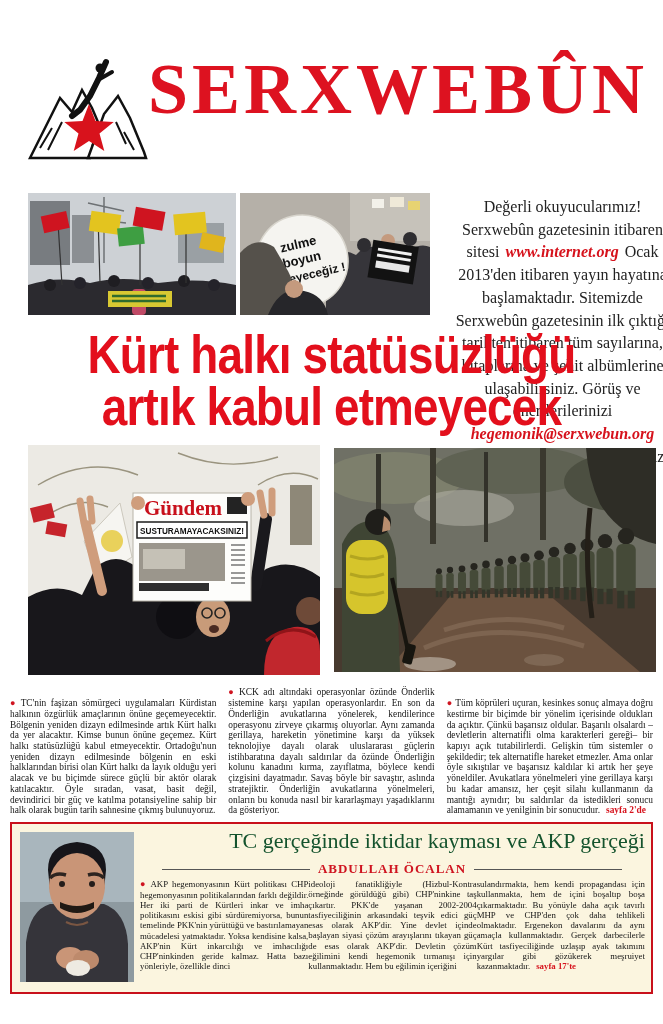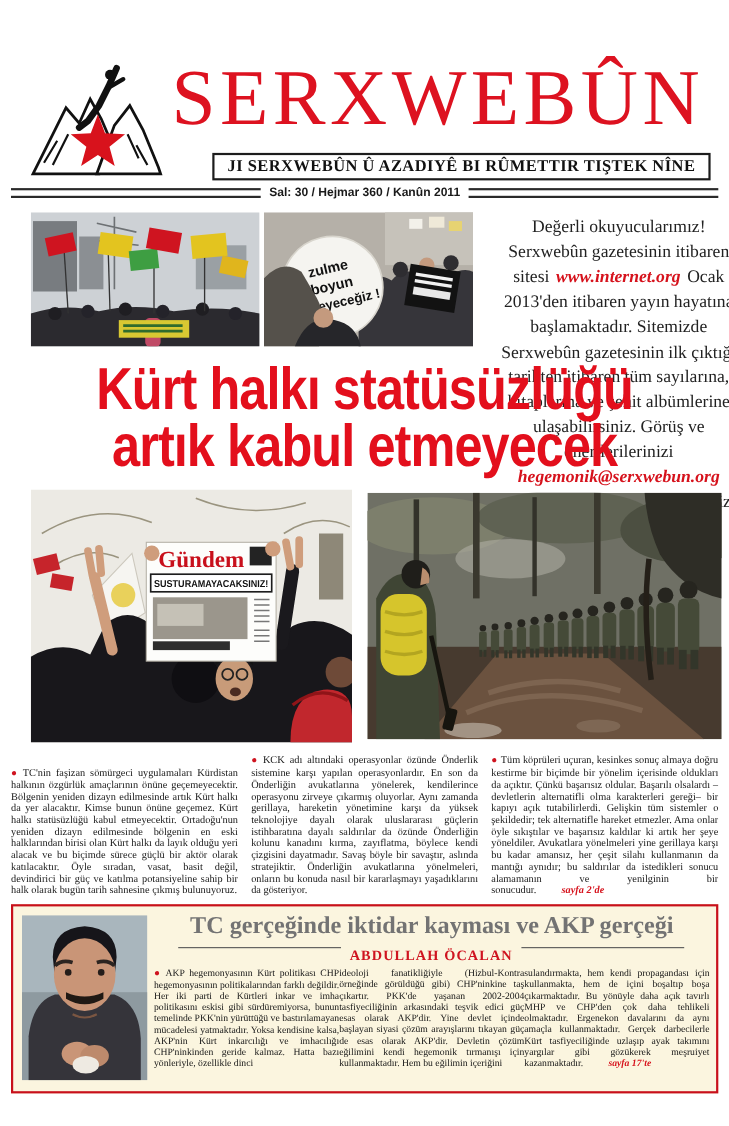--- a/index.html
+++ b/index.html
@@ -2,21 +2,21 @@
 <html><head>
 <meta charset="utf-8">
 <style>
   html,body{margin:0;padding:0;background:#ffffff;}
   .page{position:relative;width:663px;height:1024px;background:#fff;overflow:hidden;
         font-family:"Liberation Serif", serif;color:#111;}
 
   
   .logo{position:absolute;left:26px;top:52px;width:124px;height:114px;}
   .mast-title{position:absolute;left:148px;top:50px;width:500px;text-align:center;
-      font-family:"Liberation Serif", serif;font-weight:normal;font-size:72px;line-height:1.1;
+      font-family:"Liberation Serif", serif;font-weight:bold;font-size:72px;line-height:1.1;
       letter-spacing:4px;color:#dd1220;}
   .tagline{position:absolute;left:193px;top:139px;width:449px;border:2px solid #1c1c1c;
       text-align:center;font-size:15px;font-weight:bold;letter-spacing:.4px;padding:2px 0;color:#111;}
   .dateline{position:absolute;left:10px;top:169px;width:643px;display:flex;align-items:center;gap:8px;}
   .dline{flex:1;height:5px;border-top:2px solid #2a2a2a;border-bottom:2px solid #2a2a2a;}
   .dtext{font-family:"Liberation Sans", sans-serif;font-weight:bold;font-size:11px;white-space:nowrap;color:#1a1a1a;}
 
   
   .photo1{position:absolute;left:28px;top:193px;width:208px;height:122px;}
   .photo2{position:absolute;left:240px;top:193px;width:190px;height:122px;}
@@ -31,29 +31,29 @@
       letter-spacing:-1px;color:#e30f1c;transform:scaleX(.85);transform-origin:50% 0;}
 
   
   .photo3{position:absolute;left:28px;top:445px;width:292px;height:230px;}
   .photo4{position:absolute;left:334px;top:448px;width:322px;height:224px;}
 
   
   .lead{position:absolute;left:10px;top:684px;width:643px;height:132px;display:flex;gap:12px;overflow:hidden;align-items:flex-end;}
   .lead .col{flex:1;text-align:justify;font-size:9.4px;line-height:1.14;color:#151515;}
   .bullet{color:#cf1420;font-size:9px;margin-right:3px;}
-  .pref{color:#d6121c;font-weight:bold;margin-left:23px;white-space:nowrap;font-style:italic;}
+  .pref{color:#d6121c;font-weight:bold;margin-left:6px;white-space:nowrap;}
 
   
   .feature{position:absolute;left:10px;top:822px;width:639px;height:168px;background:#fbf5df;
       border:2px solid #c8101b;}
   .fphoto{position:absolute;left:8px;top:8px;width:114px;height:150px;}
-  .ftitle{position:absolute;left:128px;top:4px;width:505px;text-align:center;
-      font-size:22px;font-weight:bold;color:#737373;line-height:1.2;}
-  .fbyline{position:absolute;left:150px;top:37px;width:460px;display:flex;gap:8px;}
+  .ftitle{position:absolute;left:128px;top:4px;width:505px;text-align:right;
+      font-size:22px;font-weight:normal;color:#14532d;line-height:1.2;}
+  .fbyline{position:absolute;left:150px;top:37px;width:460px;display:flex;align-items:center;gap:8px;}
   .frule{flex:1;border-top:1.5px solid #555;}
   .fauthor{font-size:13px;font-weight:bold;letter-spacing:1px;color:#cf1420;white-space:nowrap;}
   .fcols{position:absolute;left:128px;top:55px;width:505px;height:108px;display:flex;overflow:hidden;}
   .fcols .col{flex:1;text-align:justify;font-size:8.8px;line-height:1.17;color:#151515;}
 </style>
 </head>
 <body>
 
 <div class="page">
 
@@ -61,27 +61,21 @@
     <path d="M4,106 L24,66 L34,46 L46,60 L56,38 L66,56 L72,70 L64,106 Z" fill="#fff" stroke="#111" stroke-width="2.5"></path>
     <path d="M62,106 L78,62 L92,44 L104,66 L118,100 L120,106 Z" fill="#fff" stroke="#111" stroke-width="2.5"></path>
     <path d="M14,96 L26,76 M22,98 L36,70 M98,80 L108,98 M90,70 L100,92" stroke="#111" stroke-width="2"></path>
     <polygon points="63,52 69.5,69.1 87.7,70 73.5,81.4 78.3,99 63,89 47.7,99 52.5,81.4 38.3,70 56.5,69.1" fill="#d8121c"></polygon>
     <circle cx="74" cy="16" r="4.5" fill="#111"></circle>
     <path d="M80,10 L73,26 L64,44 L54,58 L46,64" fill="none" stroke="#111" stroke-width="6" stroke-linecap="round"></path>
     <path d="M72,28 L86,20" stroke="#111" stroke-width="4" stroke-linecap="round"></path>
   </svg>
 
   <div class="mast-title">SERXWEBÛN</div>
-  <div class="tagline">JI SERXWEBÛN Û AZADIYÊ BI RÛMETTIR TIŞTEK NÎNE</div>
-
-  <div class="dateline">
-    <div class="dline"></div>
-    <div class="dtext">Sal: 30 / Hejmar 360 / Kanûn 2011</div>
-    <div class="dline"></div>
-  </div>
+
 
   <svg class="photo1" viewBox="0 0 208 122">
     <rect width="208" height="122" fill="#cdd1d5"></rect>
     <rect x="2" y="8" width="40" height="64" fill="#787c80"></rect>
     <rect x="44" y="22" width="22" height="48" fill="#8b8f93"></rect>
     <rect x="150" y="30" width="46" height="40" fill="#9aa0a4"></rect>
     <path d="M76,4 L76,70 M60,10 L96,18 M62,26 L98,30" stroke="#6d7174" stroke-width="1.5"></path>
     <path d="M0,122 L0,92 Q30,82 62,90 Q95,82 130,90 Q170,84 208,92 L208,122 Z" fill="#2b2a2f"></path>
     <circle cx="22" cy="92" r="6" fill="#1f1e22"></circle>
       <circle cx="52" cy="90" r="6" fill="#24232a"></circle>

